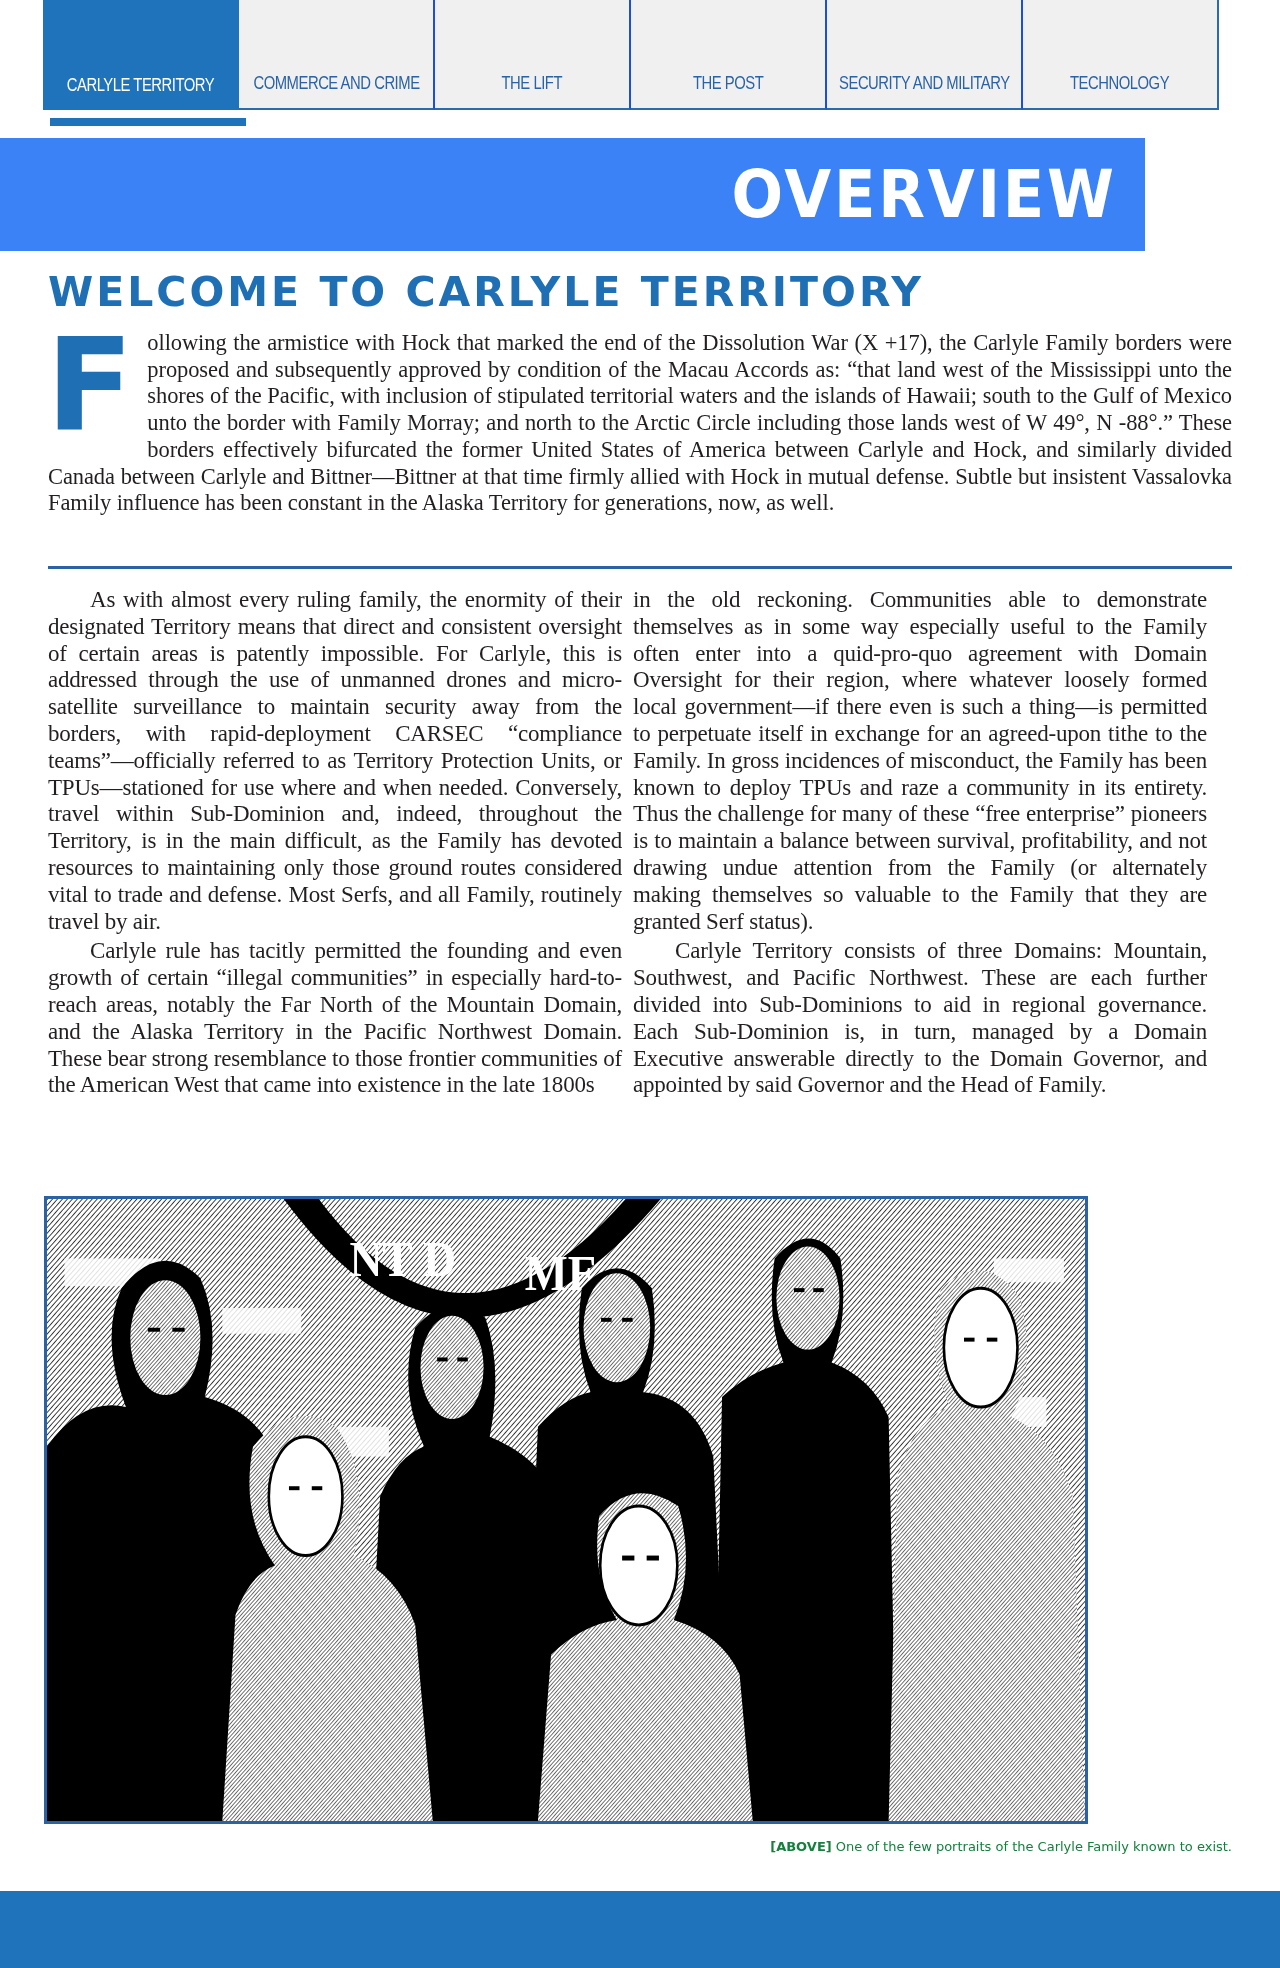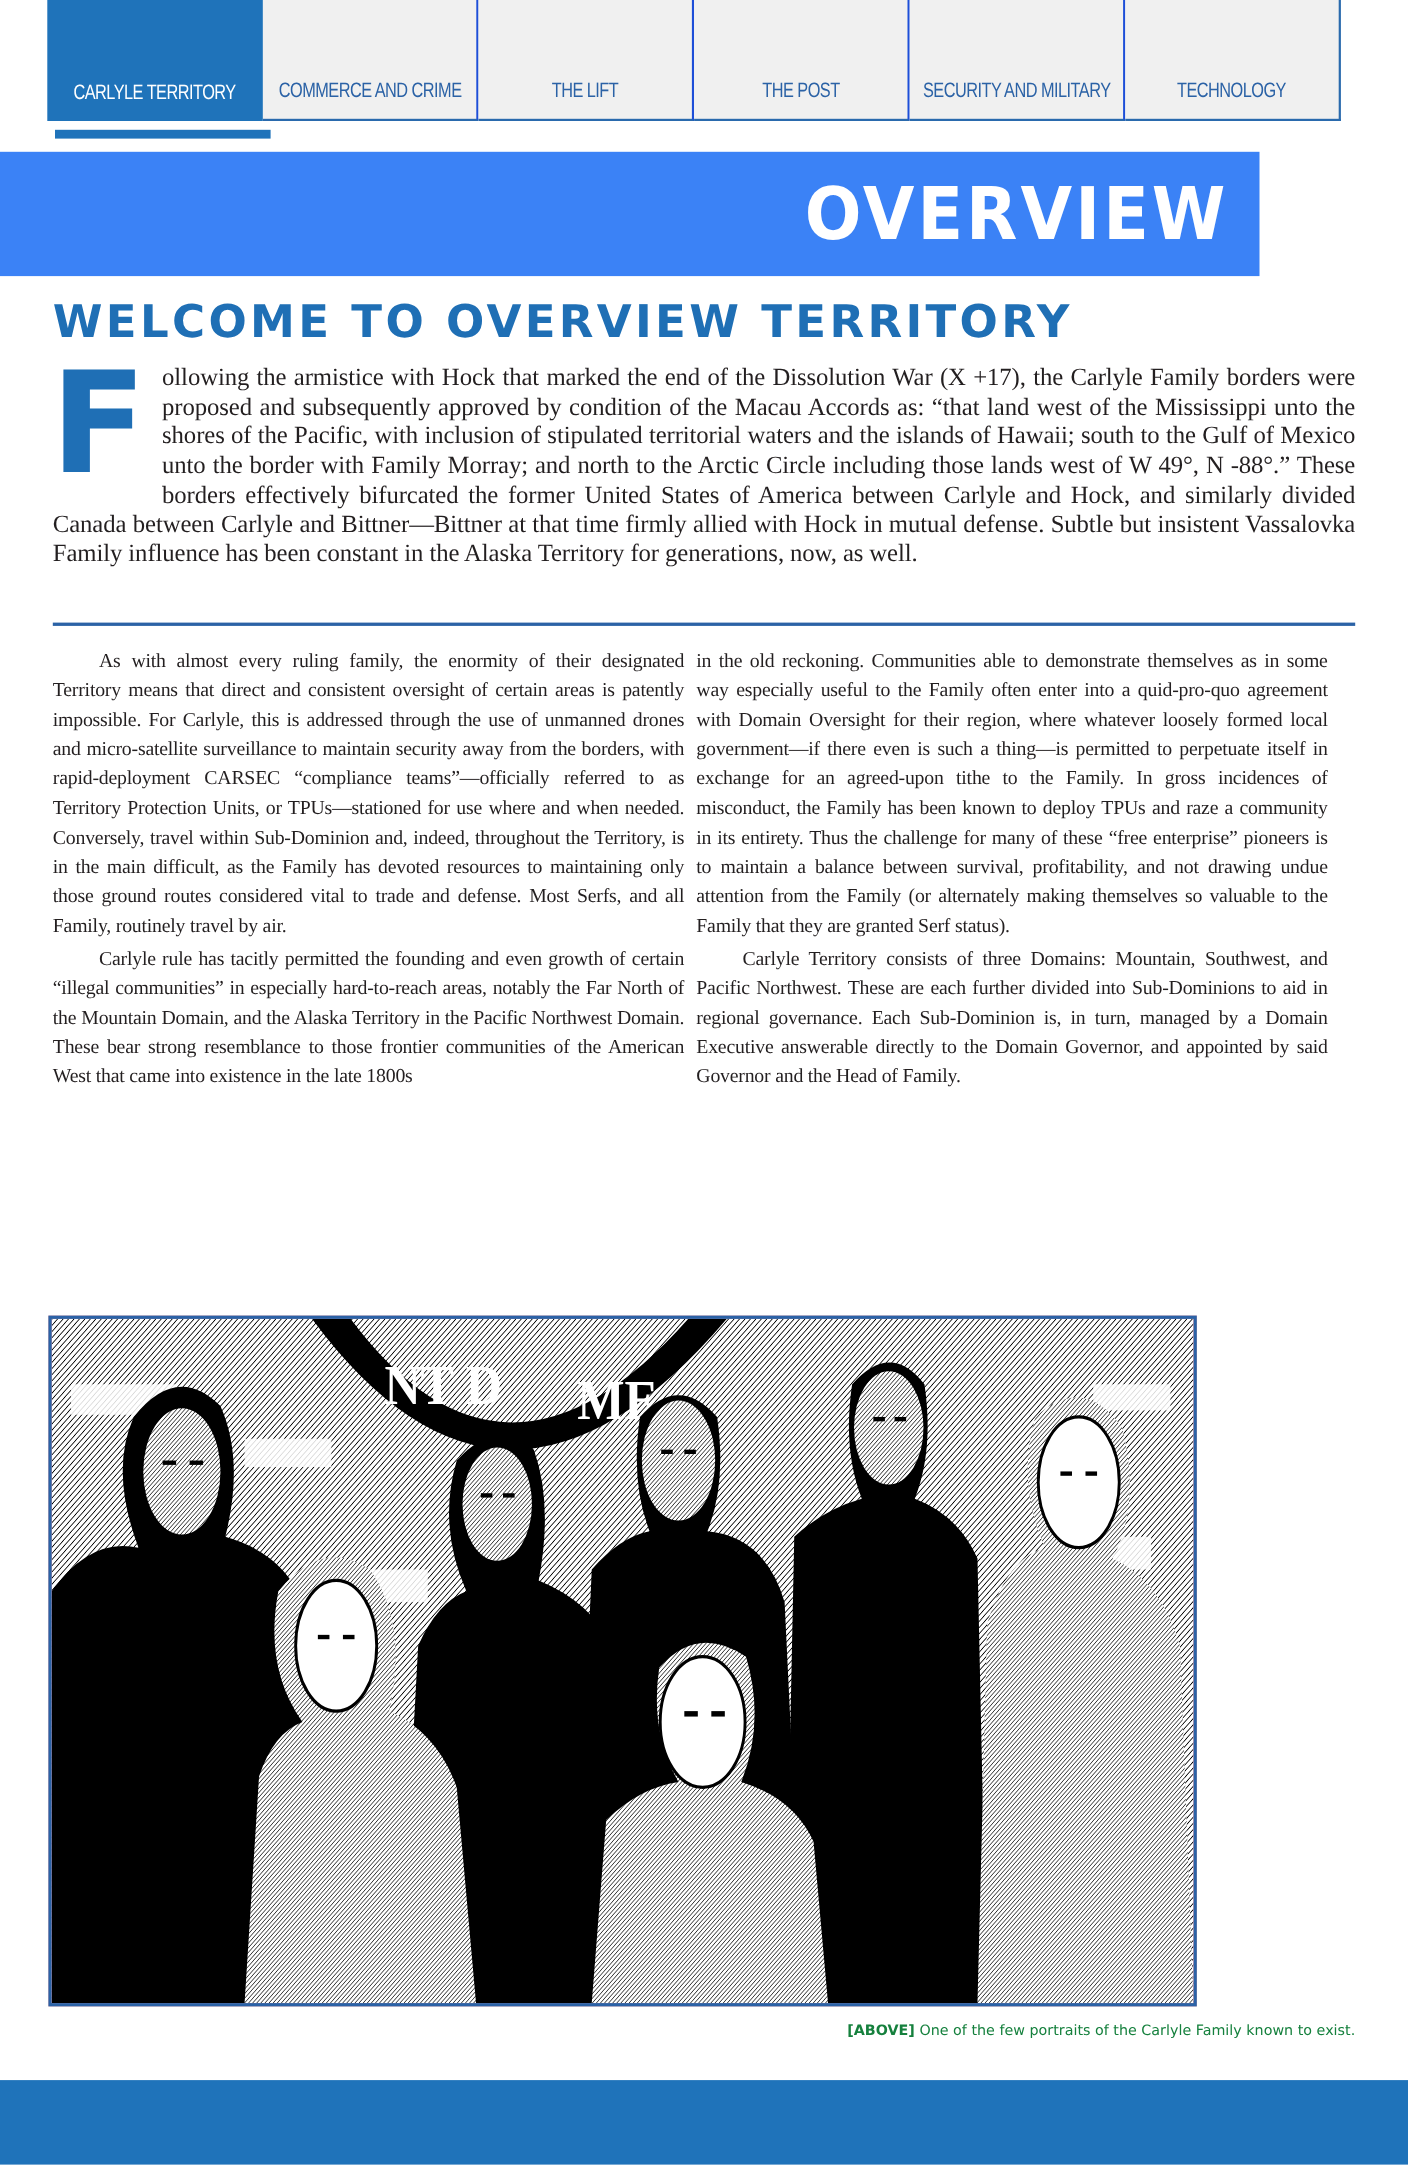--- a/index.html
+++ b/index.html
@@ -57,21 +57,21 @@
       float: left; font-family: "DejaVu Sans", sans-serif; font-weight: bold;
       color: #1f6fb5; font-size: 128px; line-height: 96px;
       height: 100px; margin: 8px 14px 0 -2px;
     }
 
     .rule { position: absolute; left: 48px; top: 566px; width: 1184px; height: 3px; background: #2b62a6; }
 
     
     .col {
       position: absolute; top: 587px; width: 574px;
-      font-size: 18px; line-height: 26.8px; text-align: justify;
+      font-size: 23px; line-height: 26.8px; text-align: justify;
       letter-spacing: -0.2px;
     }
     .col-left { left: 48px; }
     .col-right { left: 633px; }
     .col p { text-indent: 42px; margin-bottom: 3px; }
     .col p.cont { text-indent: 0; }
 
     
     .illustration {
       position: absolute; left: 44px; top: 1196px; width: 1044px; height: 628px;
@@ -112,21 +112,21 @@
   <div class="tab">
       <span>TECHNOLOGY</span>
     </div>
 </nav>
 <div class="tab-underline"></div>
 
 <header class="banner">
   <h1 class="banner-title">OVERVIEW</h1>
 </header>
 
-<h2 class="section-heading">WELCOME TO OVERVIEW TERRITORY</h2>
+<h2 class="section-heading">WELCOME TO CARLYLE TERRITORY</h2>
 
 <div class="intro">
   <span class="dropcap">F</span><span>ollowing the armistice with Hock that marked the end of the Dissolution War (X +17), the Carlyle Family borders were proposed and subsequently approved by condition of the Macau Accords as: “that land west of the Mississippi unto the shores of the Pacific, with inclusion of stipulated territorial waters and the islands of Hawaii; south to the Gulf of Mexico unto the border with Family Morray; and north to the Arctic Circle including those lands west of W 49°, N -88°.” These borders effectively bifurcated the former United States of America between Carlyle and Hock, and similarly divided Canada between Carlyle and Bittner—Bittner at that time firmly allied with Hock in mutual defense. Subtle but insistent Vassalovka Family influence has been constant in the Alaska Territory for generations, now, as well.</span>
 </div>
 
 <div class="rule"></div>
 
 <article class="col col-left">
   <p>As with almost every ruling family, the enormity of their designated Territory means that direct and consistent oversight of certain areas is patently impossible. For Carlyle, this is addressed through the use of unmanned drones and micro-satellite surveillance to maintain security away from the borders, with rapid-deployment CARSEC “compliance teams”—officially referred to as Territory Protection Units, or TPUs—stationed for use where and when needed. Conversely, travel within Sub-Dominion and, indeed, throughout the Territory, is in the main difficult, as the Family has devoted resources to maintaining only those ground routes considered vital to trade and defense. Most Serfs, and all Family, routinely travel by air.</p>
   <p>Carlyle rule has tacitly permitted the founding and even growth of certain “illegal communities” in especially hard-to-reach areas, notably the Far North of the Mountain Domain, and the Alaska Territory in the Pacific Northwest Domain. These bear strong resemblance to those frontier communities of the American West that came into existence in the late 1800s</p>

